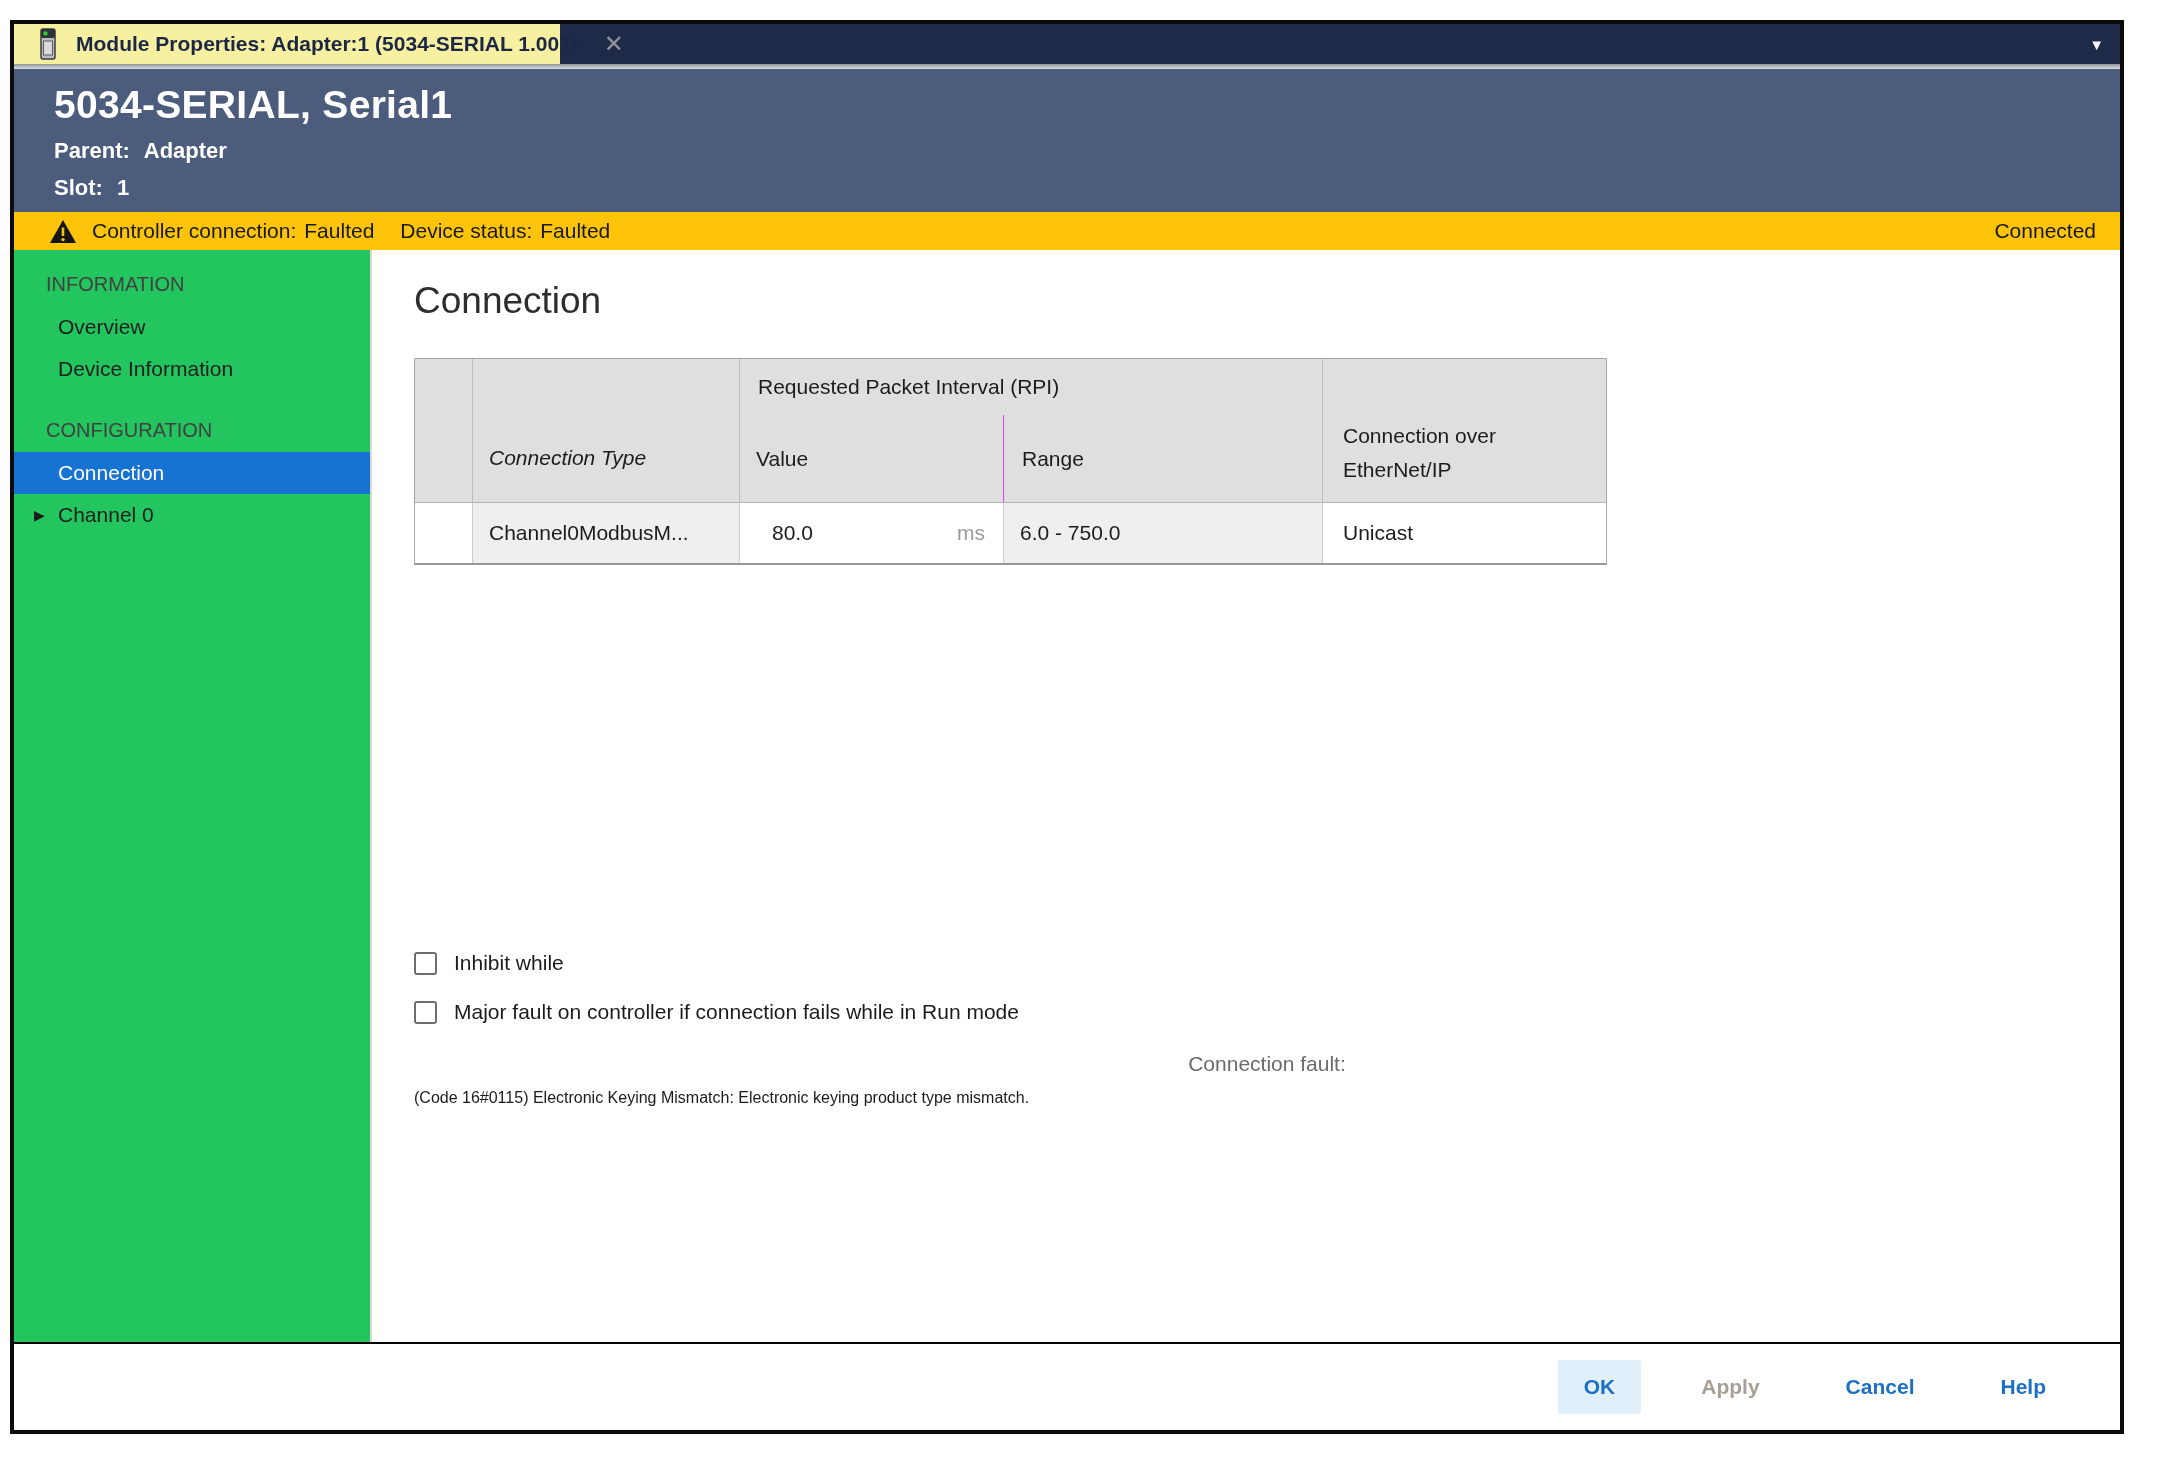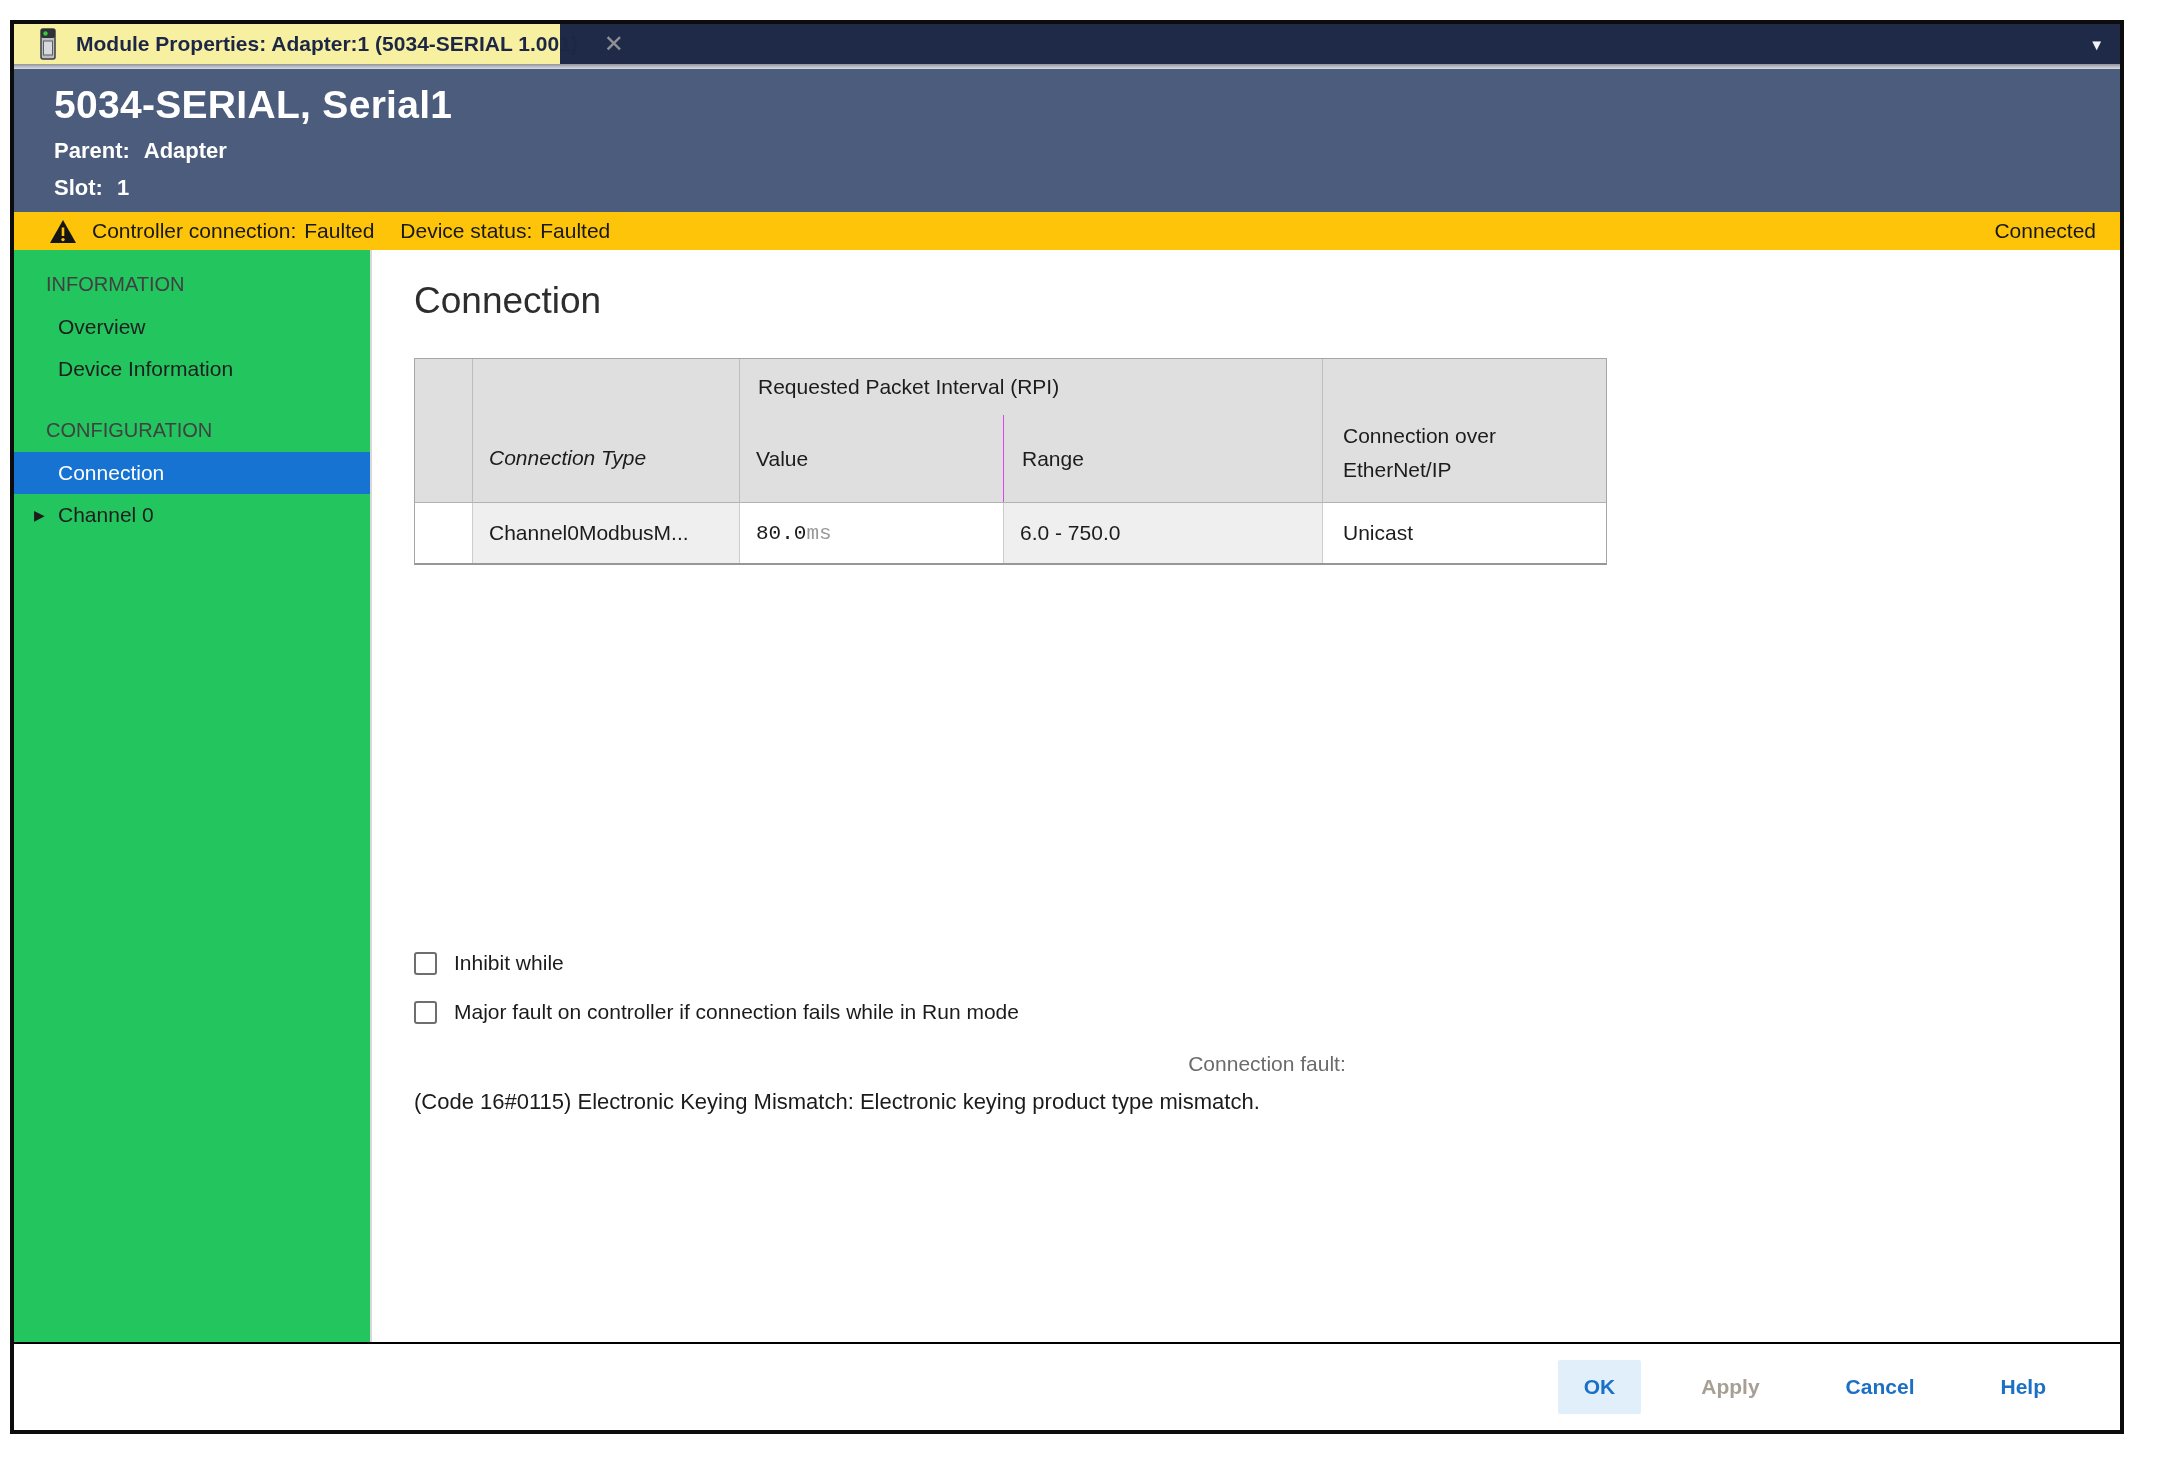--- a/index.html
+++ b/index.html
@@ -68,31 +68,31 @@
   .rpi-label { height:56px; display:flex; align-items:center; padding-left:18px; }
   .rpi-sub { flex:1; display:flex; }
   .rpi-sub .sub { display:flex; align-items:center; padding-left:18px; }
   .rpi-sub .sub-val { width:264px; border-right:1px solid #d946ef; padding-left:16px; }
   .rpi-sub .sub-range { flex:1; }
   .th.c5 { display:flex; align-items:flex-end; padding:0 0 14px 20px; line-height:1.65; }
 
   .td { background:#ffffff; display:flex; align-items:center; padding-left:16px; }
   .td.gray { background:#efefef; }
   .td.b { border-right:1px solid #cccccc; }
-  .td.value-cell { padding:0 18px 0 16px;font-family:Liberation Mono, monospace; }
+  .td.value-cell { justify-content:space-between; padding:0 18px 0 32px; }
   .td .unit { color:#9a9a9a; }
   .td.c5 { padding-left:20px; }
 
   
   .opts { margin-top:386px; }
   .cb-row { display:flex; align-items:center; margin-bottom:25px; font-size:21px; color:#1b1b1b; }
   .cb { width:23px; height:23px; border:2px solid #6e6e6e; border-radius:3px;
         background:#ffffff; margin-right:17px; flex:0 0 auto; }
   .fault-label { margin-top:28px; color:#6b6b6b; font-size:21px;text-align:center; }
-  .fault-msg { margin-top:13px; color:#1b1b1b; font-size:22px; }
+  .fault-msg { margin-top:13px; color:#1b1b1b; font-size:16px; }
 
   
   .footer { flex:0 0 88px; border-top:2px solid #000000; display:flex; align-items:center;
             justify-content:flex-end; padding-right:48px; background:#ffffff; }
   .btn { font-size:21px; font-weight:600; color:#1b6fc5; padding:15px 26px;
          margin-left:34px; background:transparent; border:none; cursor:pointer;
          font-family:"Liberation Sans", sans-serif; }
   .btn.primary { background:#e1effa; border-radius:2px; }
   .btn.disabled { color:#a79f94; cursor:default; }
 </style>

